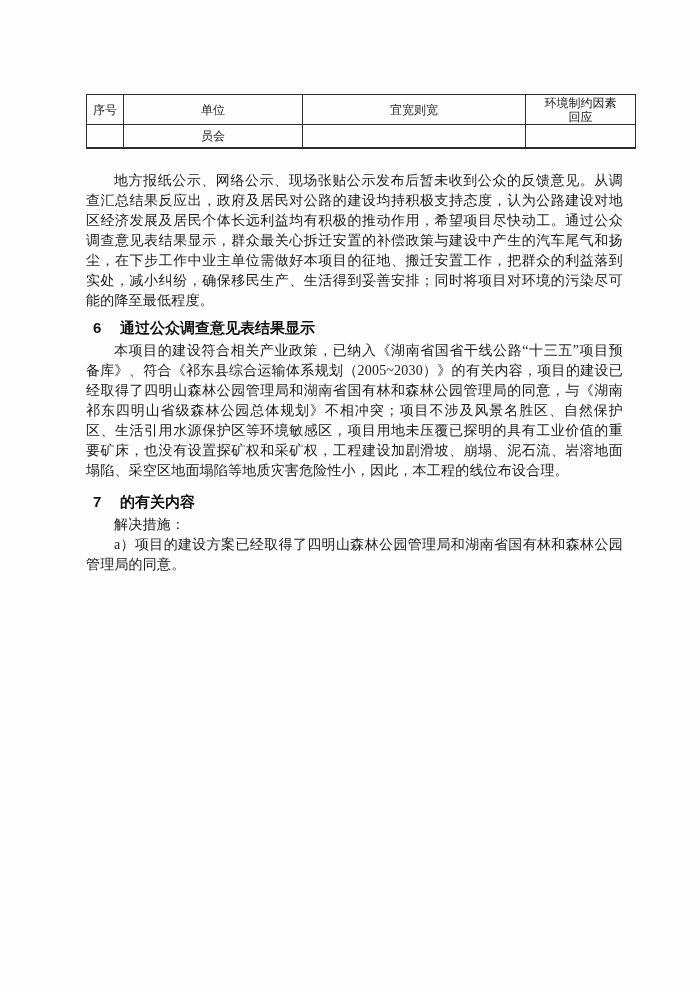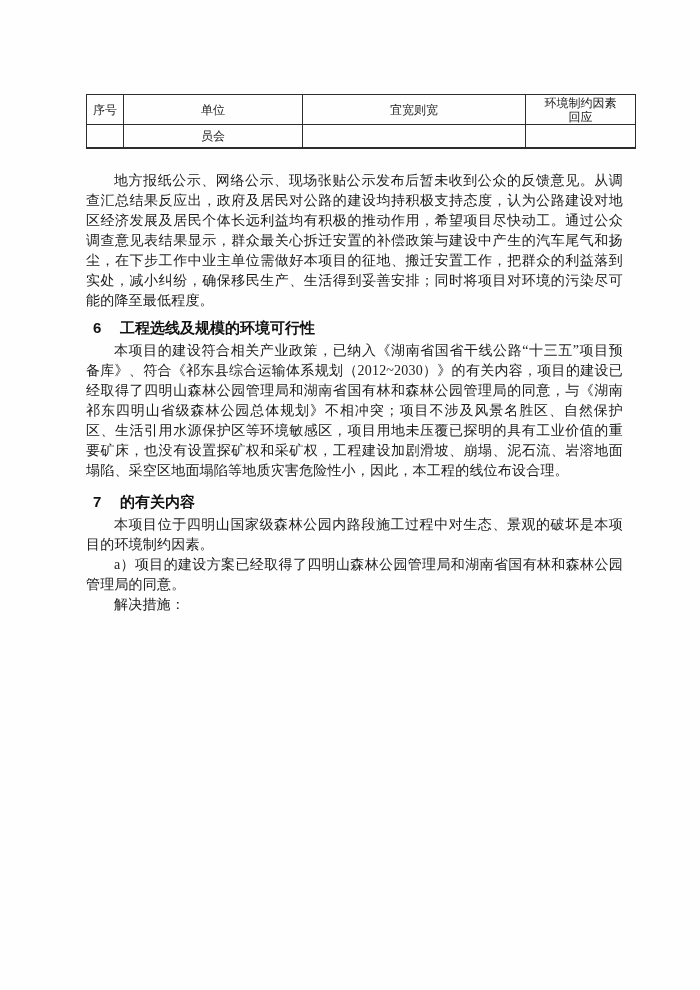--- a/index.html
+++ b/index.html
@@ -95,28 +95,27 @@
         <td></td>
         <td></td>
       </tr>
     </tbody>
       </table>
 
     <p class="para">地方报纸公示、网络公示、现场张贴公示发布后暂未收到公众的反馈意见。从调查汇总结果反应出，政府及居民对公路的建设均持积极支持态度，认为公路建设对地区经济发展及居民个体长远利益均有积极的推动作用，希望项目尽快动工。通过公众调查意见表结果显示，群众最关心拆迁安置的补偿政策与建设中产生的汽车尾气和扬尘，在下步工作中业主单位需做好本项目的征地、搬迁安置工作，把群众的利益落到实处，减小纠纷，确保移民生产、生活得到妥善安排；同时将项目对环境的污染尽可能的降至最低程度。</p>
 
     <div class="heading heading-6">
       <span class="num">6</span>
-      <span class="ttl">工程选线及规模的环境可行性</span>
+      <span class="ttl">通过公众调查意见表结果显示</span>
     </div>
 
-    <p class="para">本项目的建设符合相关产业政策，已纳入《湖南省国省干线公路“十三五”项目预备库》、符合《祁东县综合运输体系规划（2012~2030）》的有关内容，项目的建设已经取得了四明山森林公园管理局和湖南省国有林和森林公园管理局的同意，与《湖南祁东四明山省级森林公园总体规划》不相冲突；项目不涉及风景名胜区、自然保护区、生活引用水源保护区等环境敏感区，项目用地未压覆已探明的具有工业价值的重要矿床，也没有设置探矿权和采矿权，工程建设加剧滑坡、崩塌、泥石流、岩溶地面塌陷、采空区地面塌陷等地质灾害危险性小，因此，本工程的线位布设合理。</p>
+    <p class="para">本项目的建设符合相关产业政策，已纳入《湖南省国省干线公路“十三五”项目预备库》、符合《祁东县综合运输体系规划（2005~2030）》的有关内容，项目的建设已经取得了四明山森林公园管理局和湖南省国有林和森林公园管理局的同意，与《湖南祁东四明山省级森林公园总体规划》不相冲突；项目不涉及风景名胜区、自然保护区、生活引用水源保护区等环境敏感区，项目用地未压覆已探明的具有工业价值的重要矿床，也没有设置探矿权和采矿权，工程建设加剧滑坡、崩塌、泥石流、岩溶地面塌陷、采空区地面塌陷等地质灾害危险性小，因此，本工程的线位布设合理。</p>
 
     <div class="heading heading-7">
       <span class="num">7</span>
       <span class="ttl">的有关内容</span>
     </div>
 
-    <p class="para">本项目位于四明山国家级森林公园内路段施工过程中对生态、景观的破坏是本项目的环境制约因素。</p>
+    <p class="para">解决措施：</p>
     <p class="para">a）项目的建设方案已经取得了四明山森林公园管理局和湖南省国有林和森林公园管理局的同意。</p>
-    <p class="para">解决措施：</p>
 
   </div>
 </div>
 
 </body></html>

